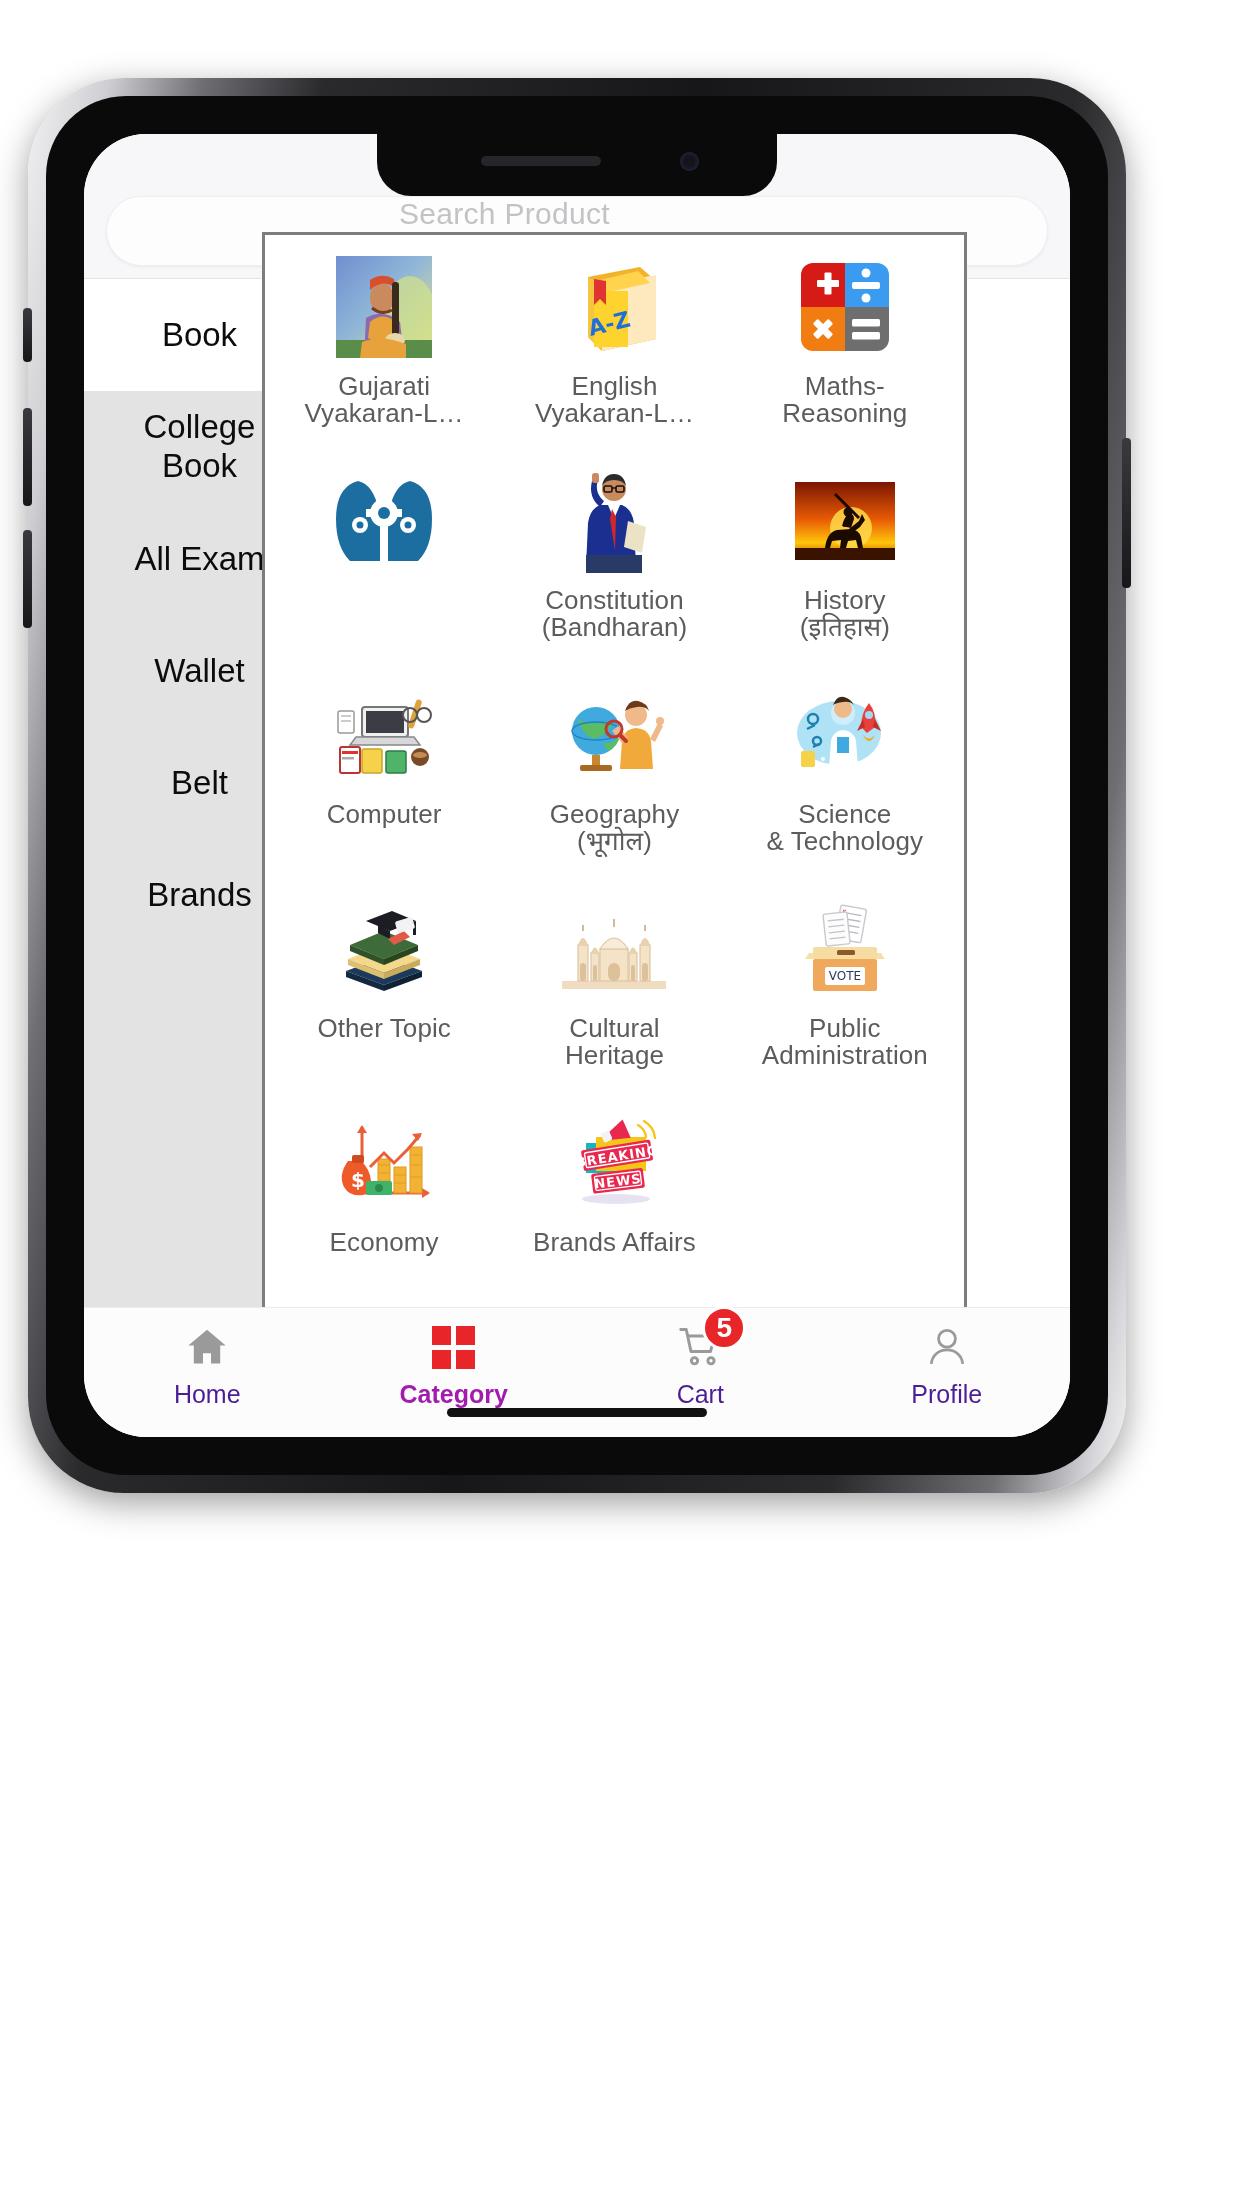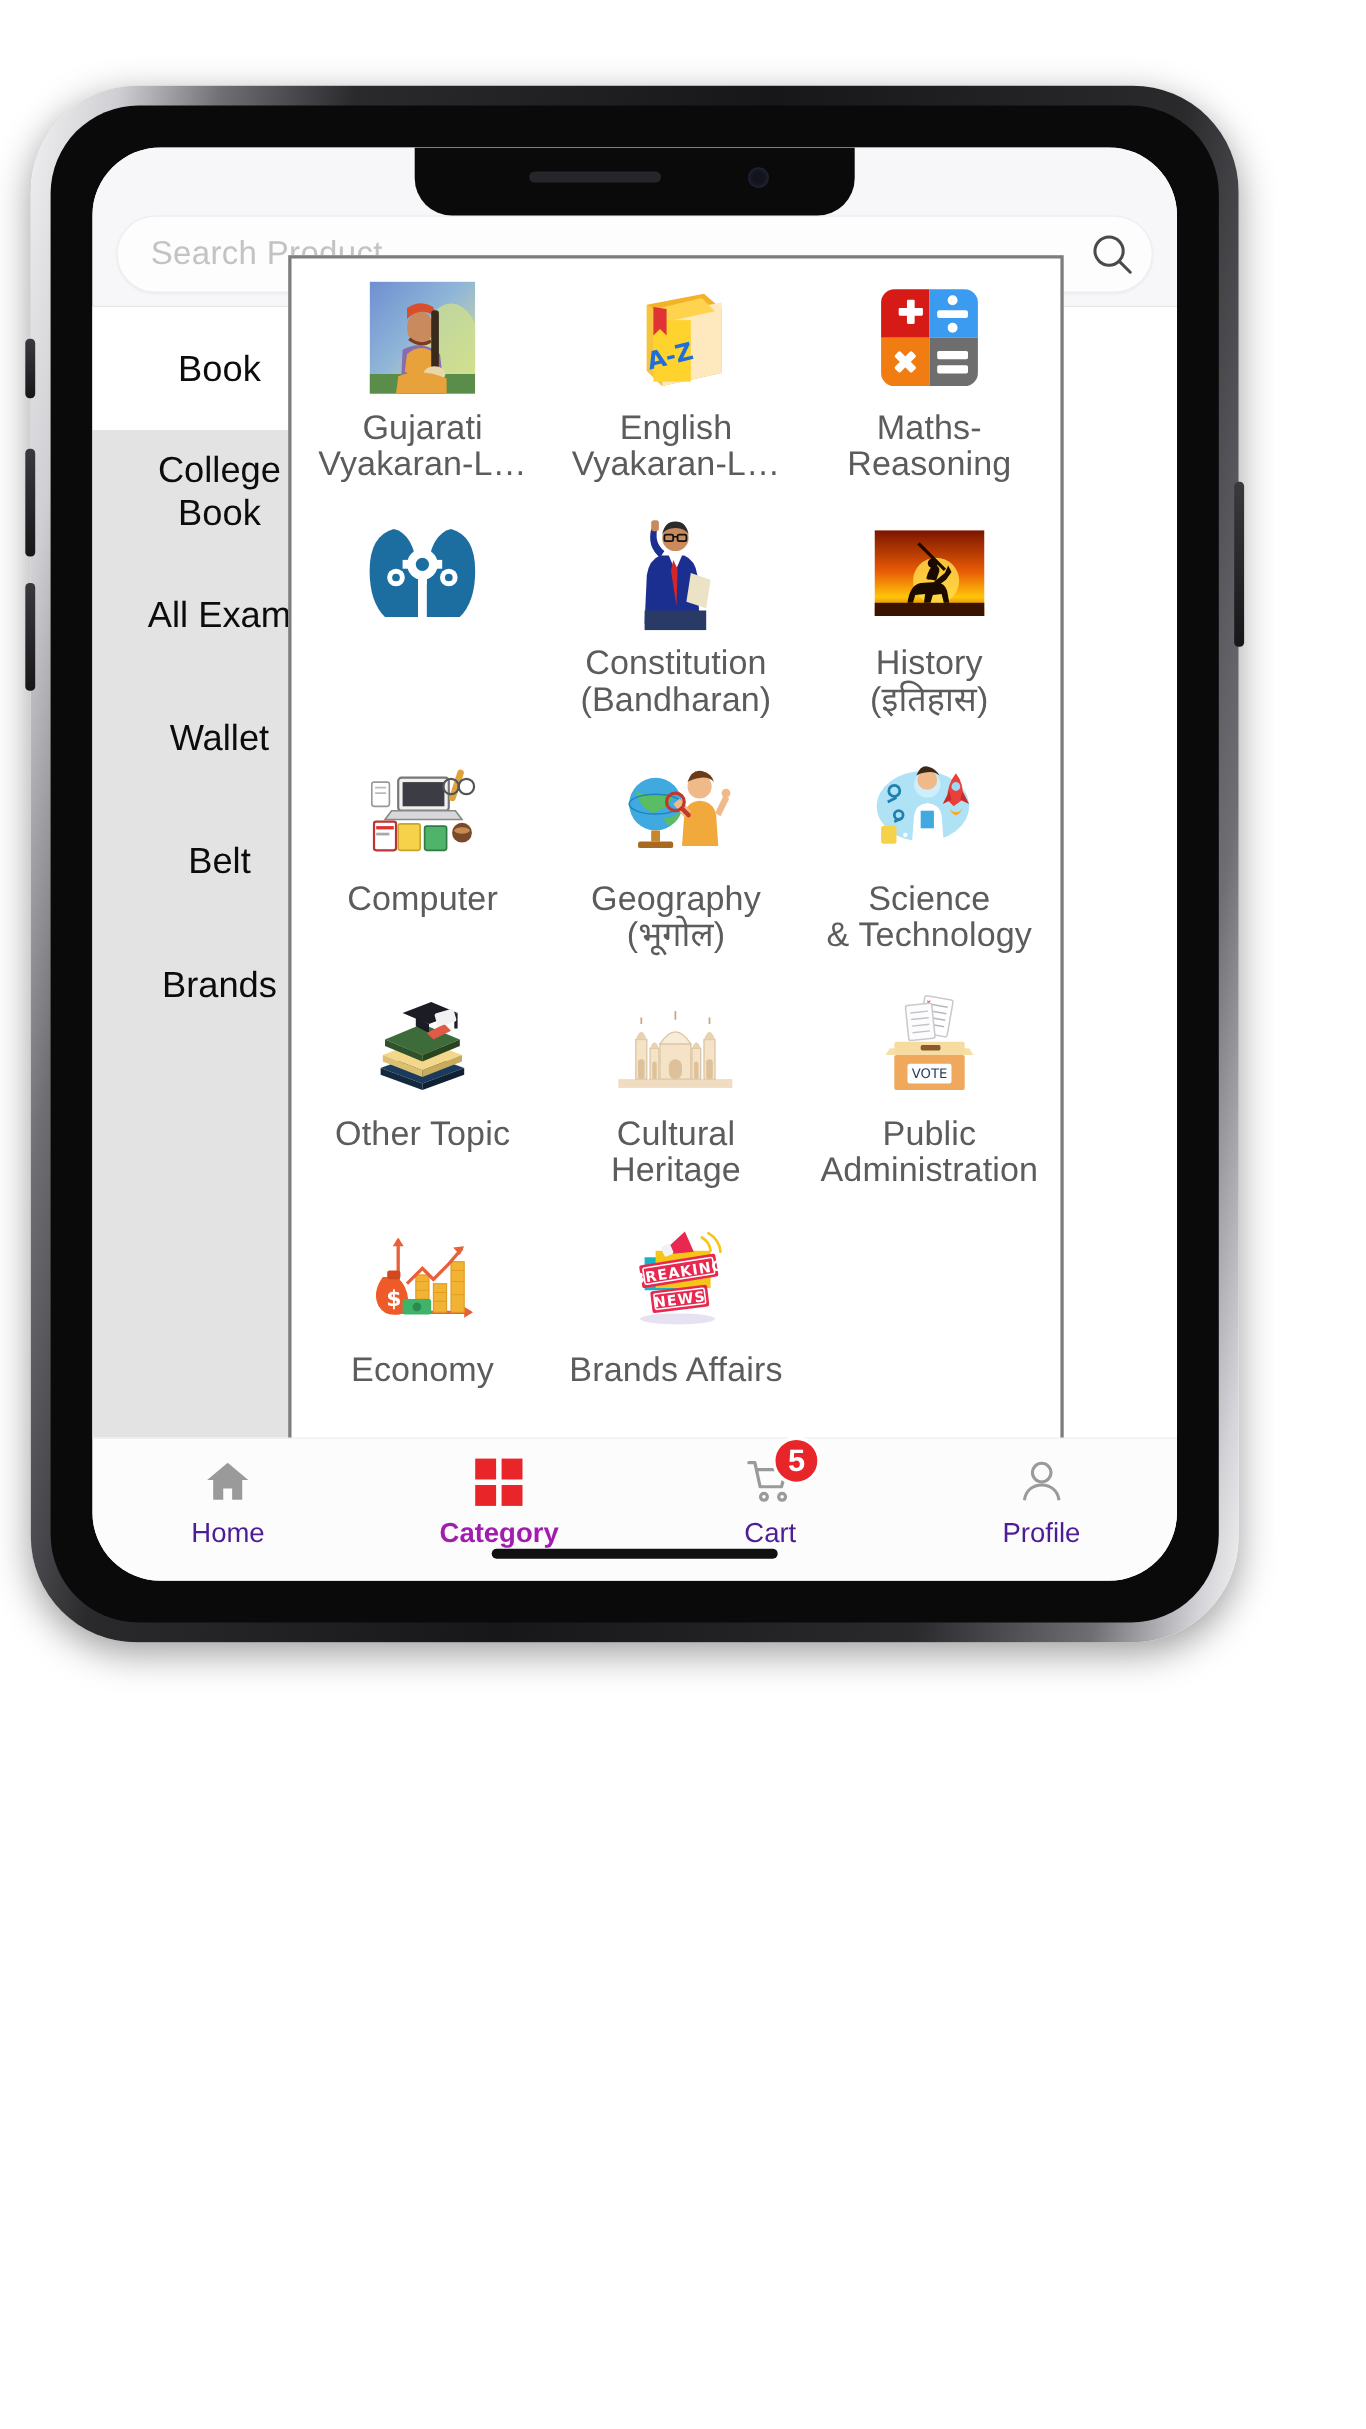--- a/index.html
+++ b/index.html
@@ -73,21 +73,21 @@
     height: 145px; background: #f7f7f9;
     z-index: 20;
     border-bottom: 1px solid #e4e4e8;
   }
   #search-box {
     position: absolute; left: 22px; right: 22px; top: 62px;
     height: 70px; border-radius: 36px;
     background: #fdfdfd;
     border: 1px solid #eeeef1;
     box-shadow: 0 1px 3px rgba(0,0,0,.06);
-    display: flex; align-items: center;
+    display: flex; align-items: center; flex-direction: column;
   }
   #search-input {
     flex: 1; border: none; outline: none; background: transparent;
     font-family: "Liberation Sans", sans-serif;
     font-size: 30px; color: #3b3b3b;
     padding-left: 30px; letter-spacing: .3px;
   }
   #search-input::placeholder { color: #c3c3c6; }
   #search-icon { width: 72px; display:flex; align-items:center; justify-content:center; }
 
@@ -133,21 +133,21 @@
     display: flex; flex-direction: column; align-items: center;
     padding: 6px 4px 4px 4px;
     min-height: 214px;
   }
   .cat-ico {
     width: 104px; height: 104px;
     display: flex; align-items: center; justify-content: center;
     margin-bottom: 14px;
   }
   .cat-label {
-    font-size: 31px; color: #5c5c5c; text-align: center;
+    font-size: 26px; color: #5c5c5c; text-align: center;
     line-height: 1.05; letter-spacing: .1px;
     max-width: 216px; white-space: pre-line;
   }
 
   
   #bottom-nav {
     position: absolute; left: 0; right: 0; bottom: 0;
     height: 130px; background: #fcfcfc;
     display: flex; align-items: flex-start; padding-top: 14px;
     z-index: 26;

